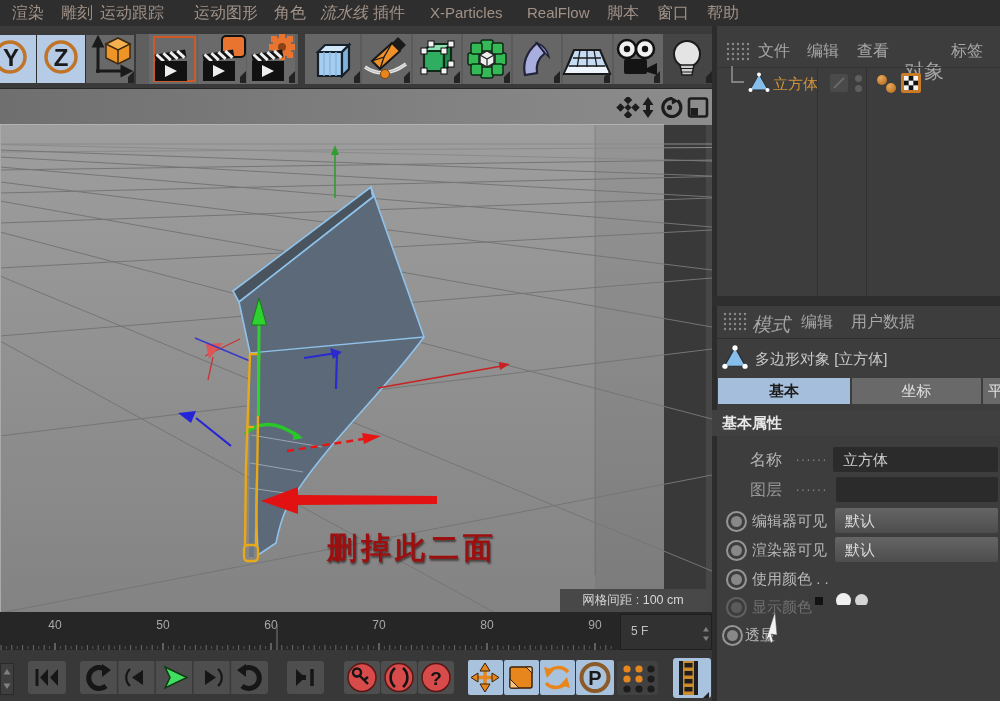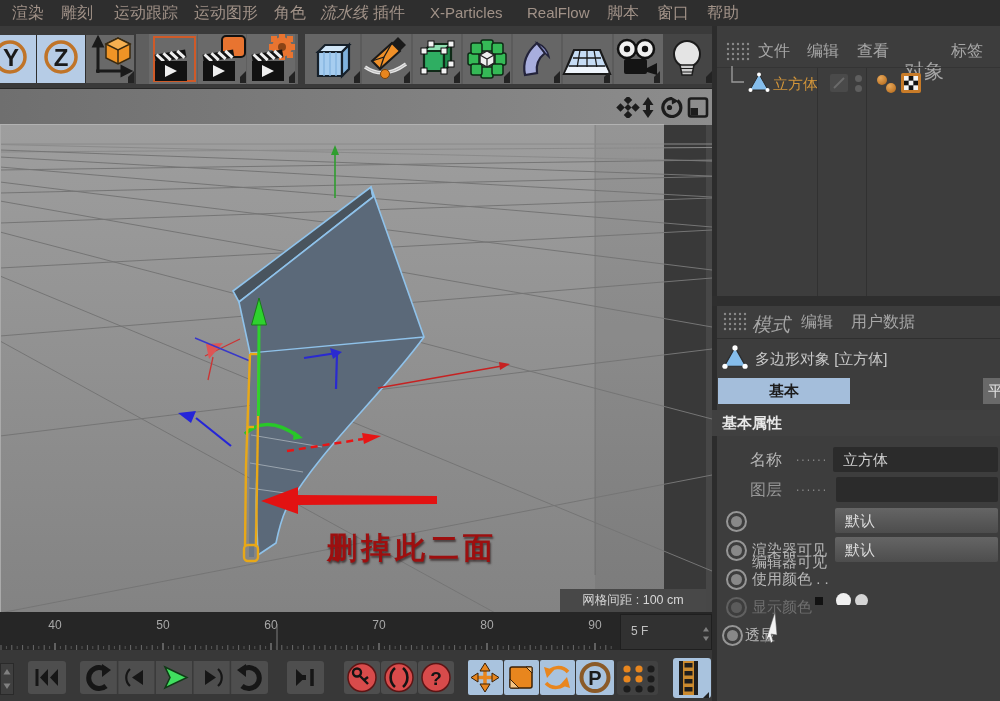--- a/index.html
+++ b/index.html
@@ -10,21 +10,21 @@
   .radio{width:17px;height:17px;border-radius:50%;border:2px solid #969696;background:#3d3d3d;}
   .radio::after{content:"";position:absolute;left:3px;top:3px;width:11px;height:11px;border-radius:50%;background:#888;}
   .drop{width:163px;height:25px;background:linear-gradient(180deg,#656565,#4d4d4d);border-radius:2px;color:#dcdcdc;font-size:15px;line-height:25px;}
 </style>
 </head>
 <body>
 
 <div class="abs" id="topmenu" style="left:0;top:0;width:1000px;height:26px;background:#2e2e2e;">
   <span class="abs menutext" style="left:12px;top:3px;">渲染</span>
   <span class="abs menutext" style="left:61px;top:3px;">雕刻</span>
-  <span class="abs menutext" style="left:114px;top:3px;">运动跟踪</span>
+  <span class="abs menutext" style="left:100px;top:3px;">运动跟踪</span>
   <span class="abs menutext" style="left:194px;top:3px;">运动图形</span>
   <span class="abs menutext" style="left:274px;top:3px;">角色</span>
   <span class="abs menutext" style="left:320px;top:3px;font-style:italic;">流水线</span>
   <span class="abs menutext" style="left:373px;top:3px;">插件</span>
   <span class="abs menutext" style="left:430px;top:4px;font-size:15px;">X-Particles</span>
   <span class="abs menutext" style="left:527px;top:4px;font-size:15px;">RealFlow</span>
   <span class="abs menutext" style="left:607px;top:3px;">脚本</span>
   <span class="abs menutext" style="left:657px;top:3px;">窗口</span>
   <span class="abs menutext" style="left:707px;top:3px;">帮助</span>
 </div>
@@ -687,33 +687,34 @@
 
   <svg class="abs" style="left:10px;top:319px;" width="26" height="26" viewBox="0 0 22 22">
     <path d="M11 2 L20 18 L2 18 Z" fill="#85bdeb" stroke="#2a2a2a" stroke-width="1"></path>
     <circle cx="11" cy="2.5" r="2.2" fill="#fff"></circle>
       <circle cx="2.5" cy="18" r="2.2" fill="#fff"></circle>
       <circle cx="19.5" cy="18" r="2.2" fill="#fff"></circle>
   </svg>
   <span class="abs" style="left:43px;top:324px;color:#c9c9c9;font-size:15px;">多边形对象 [立方体]</span>
 
   <div class="abs" style="left:6px;top:352px;width:132px;height:26px;background:#a4bedb;color:#1d1d1d;font-size:15px;font-weight:bold;text-align:center;line-height:26px;">基本</div>
+  <div class="abs" style="left:140px;top:352px;width:129px;height:26px;background:#696969;color:#e0e0e0;font-size:15px;text-align:center;line-height:26px;">坐标</div>
   <div class="abs" style="left:271px;top:352px;width:17px;height:26px;background:#696969;color:#e0e0e0;font-size:15px;line-height:26px;padding-left:5px;">平</div>
 
   <div class="abs" style="left:0;top:384px;width:288px;height:26px;background:#404040;color:#e8e8e8;font-size:15px;font-weight:bold;line-height:26px;"><span style="margin-left:10px;">基本属性</span></div>
 
   <span class="abs" style="left:38px;top:424px;color:#b8b8b8;font-size:16px;">名称</span>
   <span class="abs" style="left:84px;top:424px;color:#8a8a8a;font-size:12px;letter-spacing:2px;">......</span>
   <div class="abs" style="left:121px;top:421px;width:165px;height:25px;background:#2b2b2b;border-radius:2px;color:#cfcfcf;font-size:15px;line-height:25px;"><span style="margin-left:10px;">立方体</span></div>
   <span class="abs" style="left:38px;top:454px;color:#969696;font-size:16px;">图层</span>
   <span class="abs" style="left:84px;top:454px;color:#8a8a8a;font-size:12px;letter-spacing:2px;">......</span>
   <div class="abs" style="left:124px;top:451px;width:162px;height:25px;background:#2b2b2b;border-radius:2px;"></div>
 
   <div class="abs radio" style="left:14px;top:485px;"></div>
-  <span class="abs" style="left:40px;top:486px;color:#b8b8b8;font-size:15px;margin-top:41px;">编辑器可见</span>
+  <span class="abs" style="left:40px;top:486px;color:#b8b8b8;font-size:15px;">编辑器可见</span>
   <div class="abs drop" style="left:123px;top:482px;"><span style="margin-left:10px;">默认</span></div>
   <div class="abs radio" style="left:14px;top:514px;"></div>
   <span class="abs" style="left:40px;top:515px;color:#b8b8b8;font-size:15px;">渲染器可见</span>
   <div class="abs drop" style="left:123px;top:511px;"><span style="margin-left:10px;">默认</span></div>
   <div class="abs radio" style="left:14px;top:543px;"></div>
   <span class="abs" style="left:40px;top:544px;color:#b8b8b8;font-size:15px;">使用颜色 . .</span>
 
   <div class="abs radio" style="left:14px;top:571px;opacity:.4;"></div>
   <span class="abs" style="left:40px;top:572px;color:#b8b8b8;font-size:15px;opacity:.4;">显示颜色</span>
   <div class="abs" style="left:103px;top:571px;width:8px;height:8px;background:#121212;"></div>

